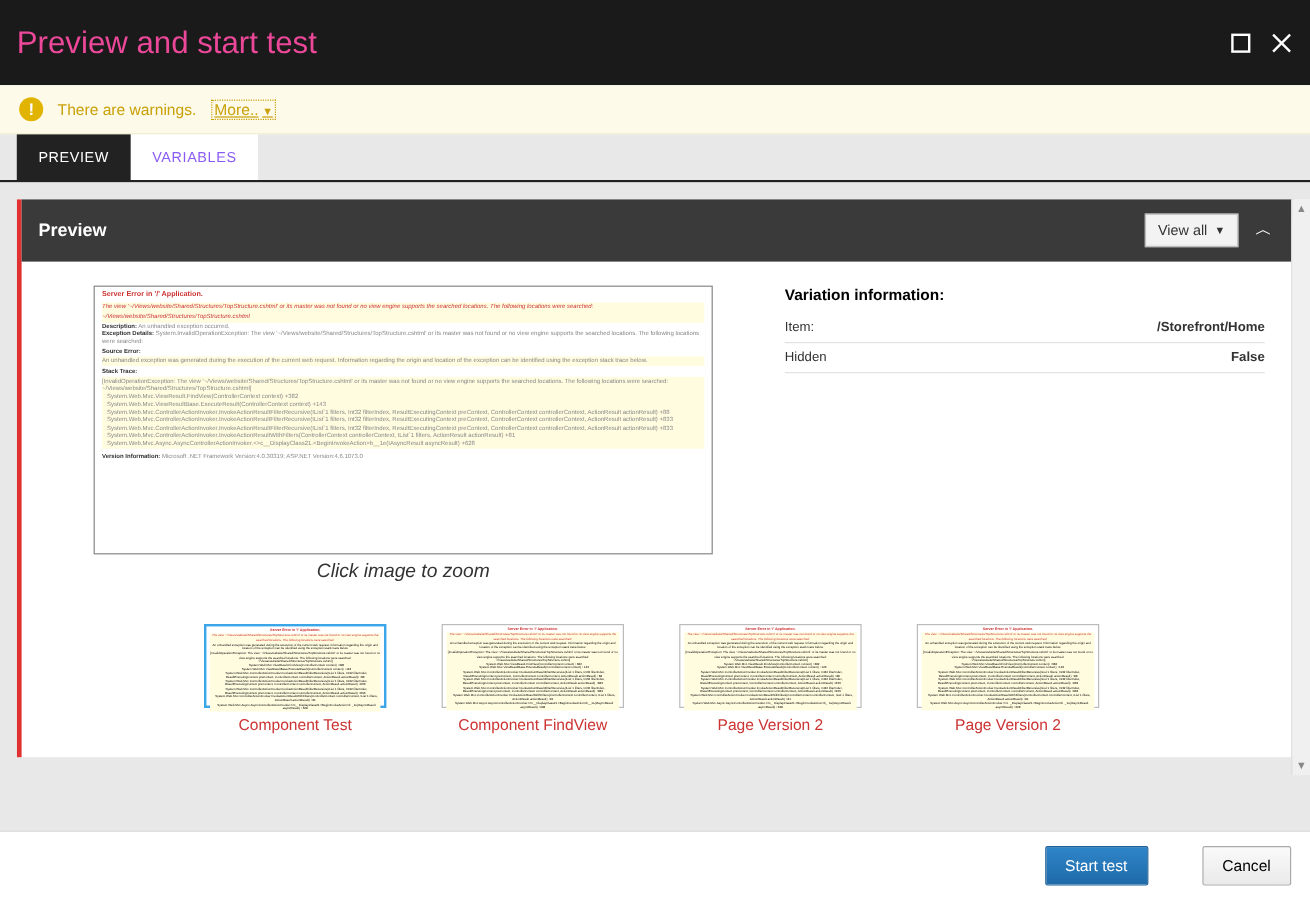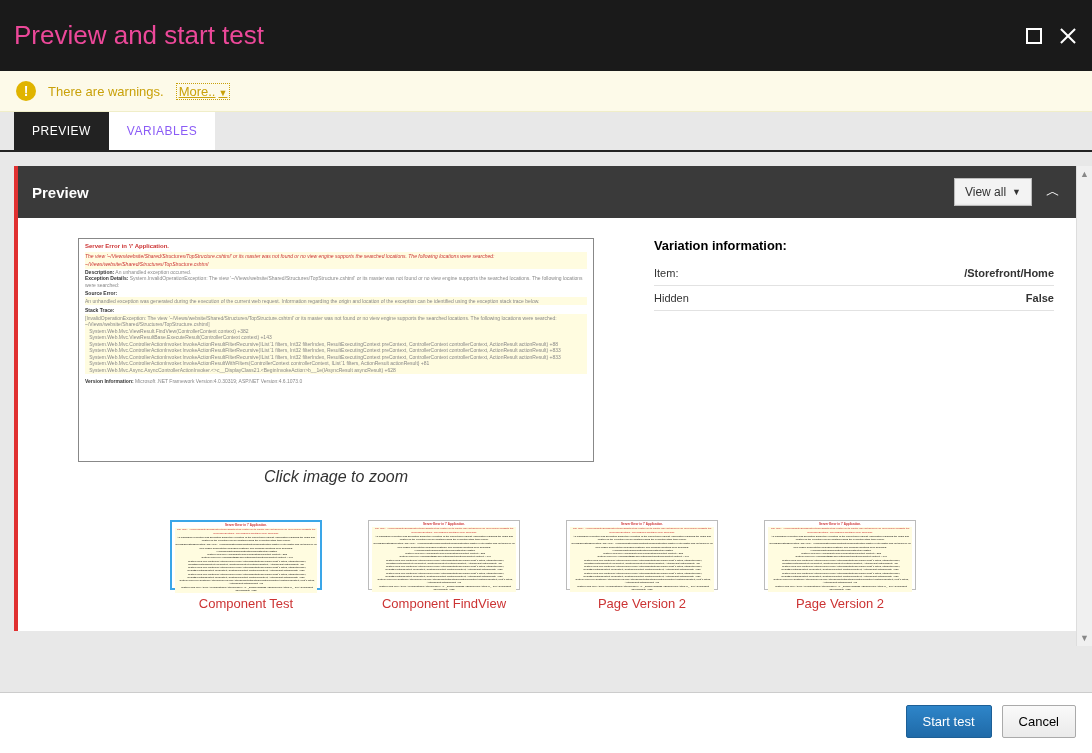--- a/index.html
+++ b/index.html
@@ -107,21 +107,21 @@
 .scrollbar-v .arrow { height: 16px; text-align: center; font-size: 9px; color: #888; line-height: 16px; cursor: pointer; }
 .scrollbar-v .track { height: 448px; background: #f0f0f0; }
 
 .footer {
   border-top: 1px solid #ccc; padding: 12px 16px;
   display: flex; justify-content: flex-end; gap: 10px;
   background: #fff;
 }
 .btn {
   padding: 8px 16px; font-size: 13px; border-radius: 2px; cursor: pointer;
-  border: 1px solid #aaa; background: linear-gradient(#fafafa, #eaeaea);
+  border: 1px solid #aaa; background: linear-gradient(#fafafa, #eaeaea); margin-left: 35px;
 }
 .btn.primary {
   background: linear-gradient(#2e85c9, #1f6aa8); color: #fff; border: 1px solid #1d5f96;
 }
 </style>
 </head>
 <body>
 
 <div class="header">
   <h1>Preview and start test</h1>

